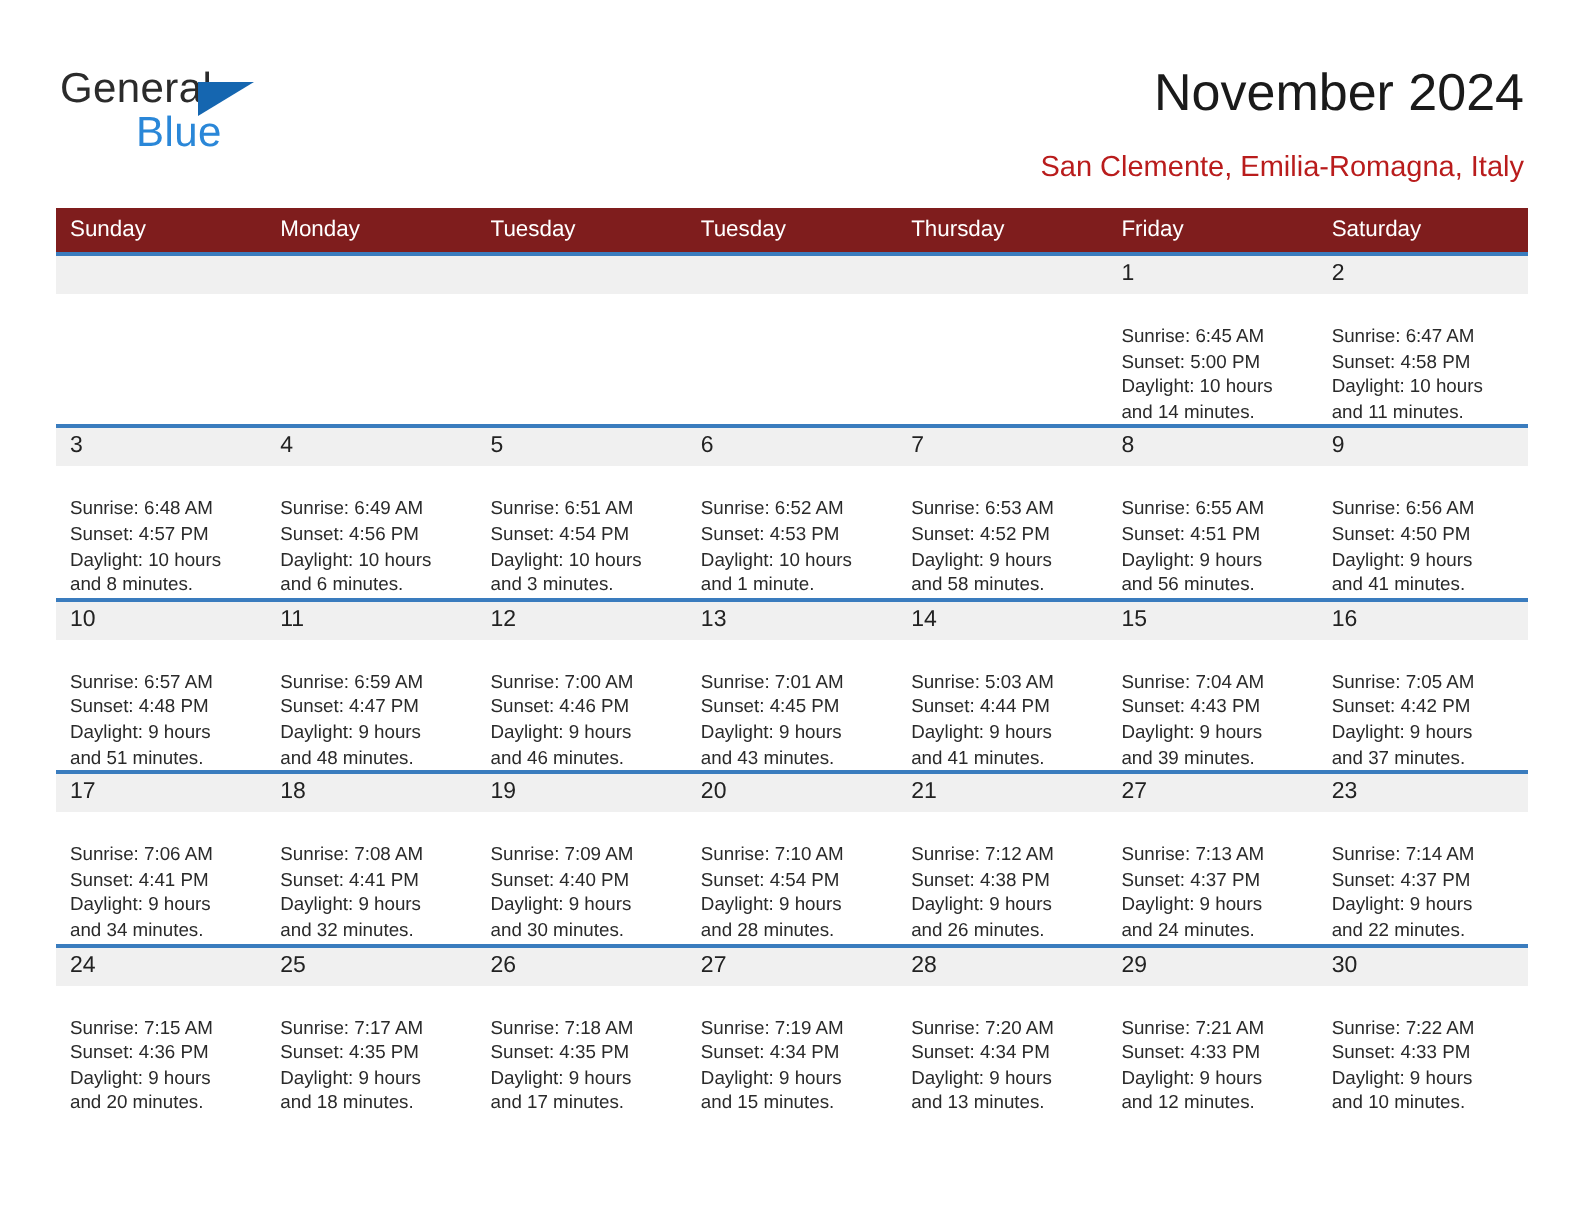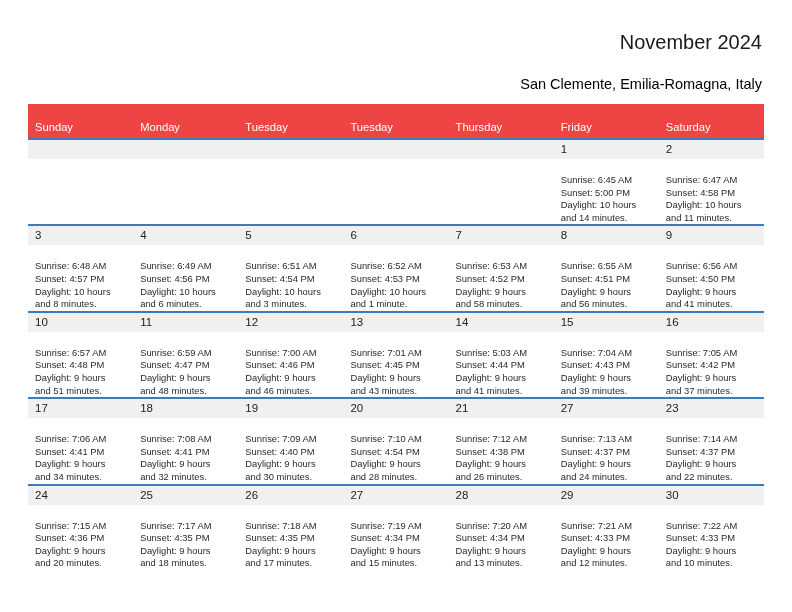--- a/index.html
+++ b/index.html
@@ -61,57 +61,57 @@
     font-size: 21px;
     letter-spacing: 0.2px;
     color: #2a87d8;
     font-family: "Liberation Sans", sans-serif;
   }
 
   .title {
     position: absolute;
     right: 30px;
     top: 31px;
-    font-size: 20px;
+    font-size: 26px;
     color: #1a1a1a;
     text-align: right;
     white-space: nowrap;
     font-weight: normal;
   }
   .subtitle {
     position: absolute;
     right: 30px;
     top: 76px;
     font-size: 14.5px;
-    color: #000000;
+    color: #b91c1c;
     text-align: right;
     white-space: nowrap;
   }
 
   
   .calendar {
     position: absolute;
     left: 28px;
     top: 104px;
     width: 736px;
   }
   table.cal {
     border-collapse: collapse;
     table-layout: fixed;
     width: 736px;
   }
   table.cal col { width: 105.14px; }
 
   thead th {
-    background: #ef4444;
+    background: #7f1d1d;
     color: #ffffff;
     font-size: 11.2px;
     font-weight: normal;
     text-align: left;
-    padding: 17px 0 5px 7px;
+    padding: 5px 0 5px 7px;
     height: 11px;
     vertical-align: middle;
     border: none;
   }
 
   td.day {
     vertical-align: top;
     padding: 0;
     border-top: 2px solid #3a7cbe;
     background: #ffffff;
@@ -142,20 +142,25 @@
   }
   .info div { white-space: nowrap; }
 </style>
 </head>
 <body>
 
 <div class="page">
 
   <div class="top">
 
+    <div class="logo">
+      <span class="logo-general">General</span>
+      <span class="logo-tri"></span>
+      <span class="logo-blue">Blue</span>
+    </div>
 
     <div class="title">November 2024</div>
     <div class="subtitle">San Clemente, Emilia-Romagna, Italy</div>
   </div>
 
   <div class="calendar">
     <table class="cal">
       <colgroup>
         <col>
           <col>

